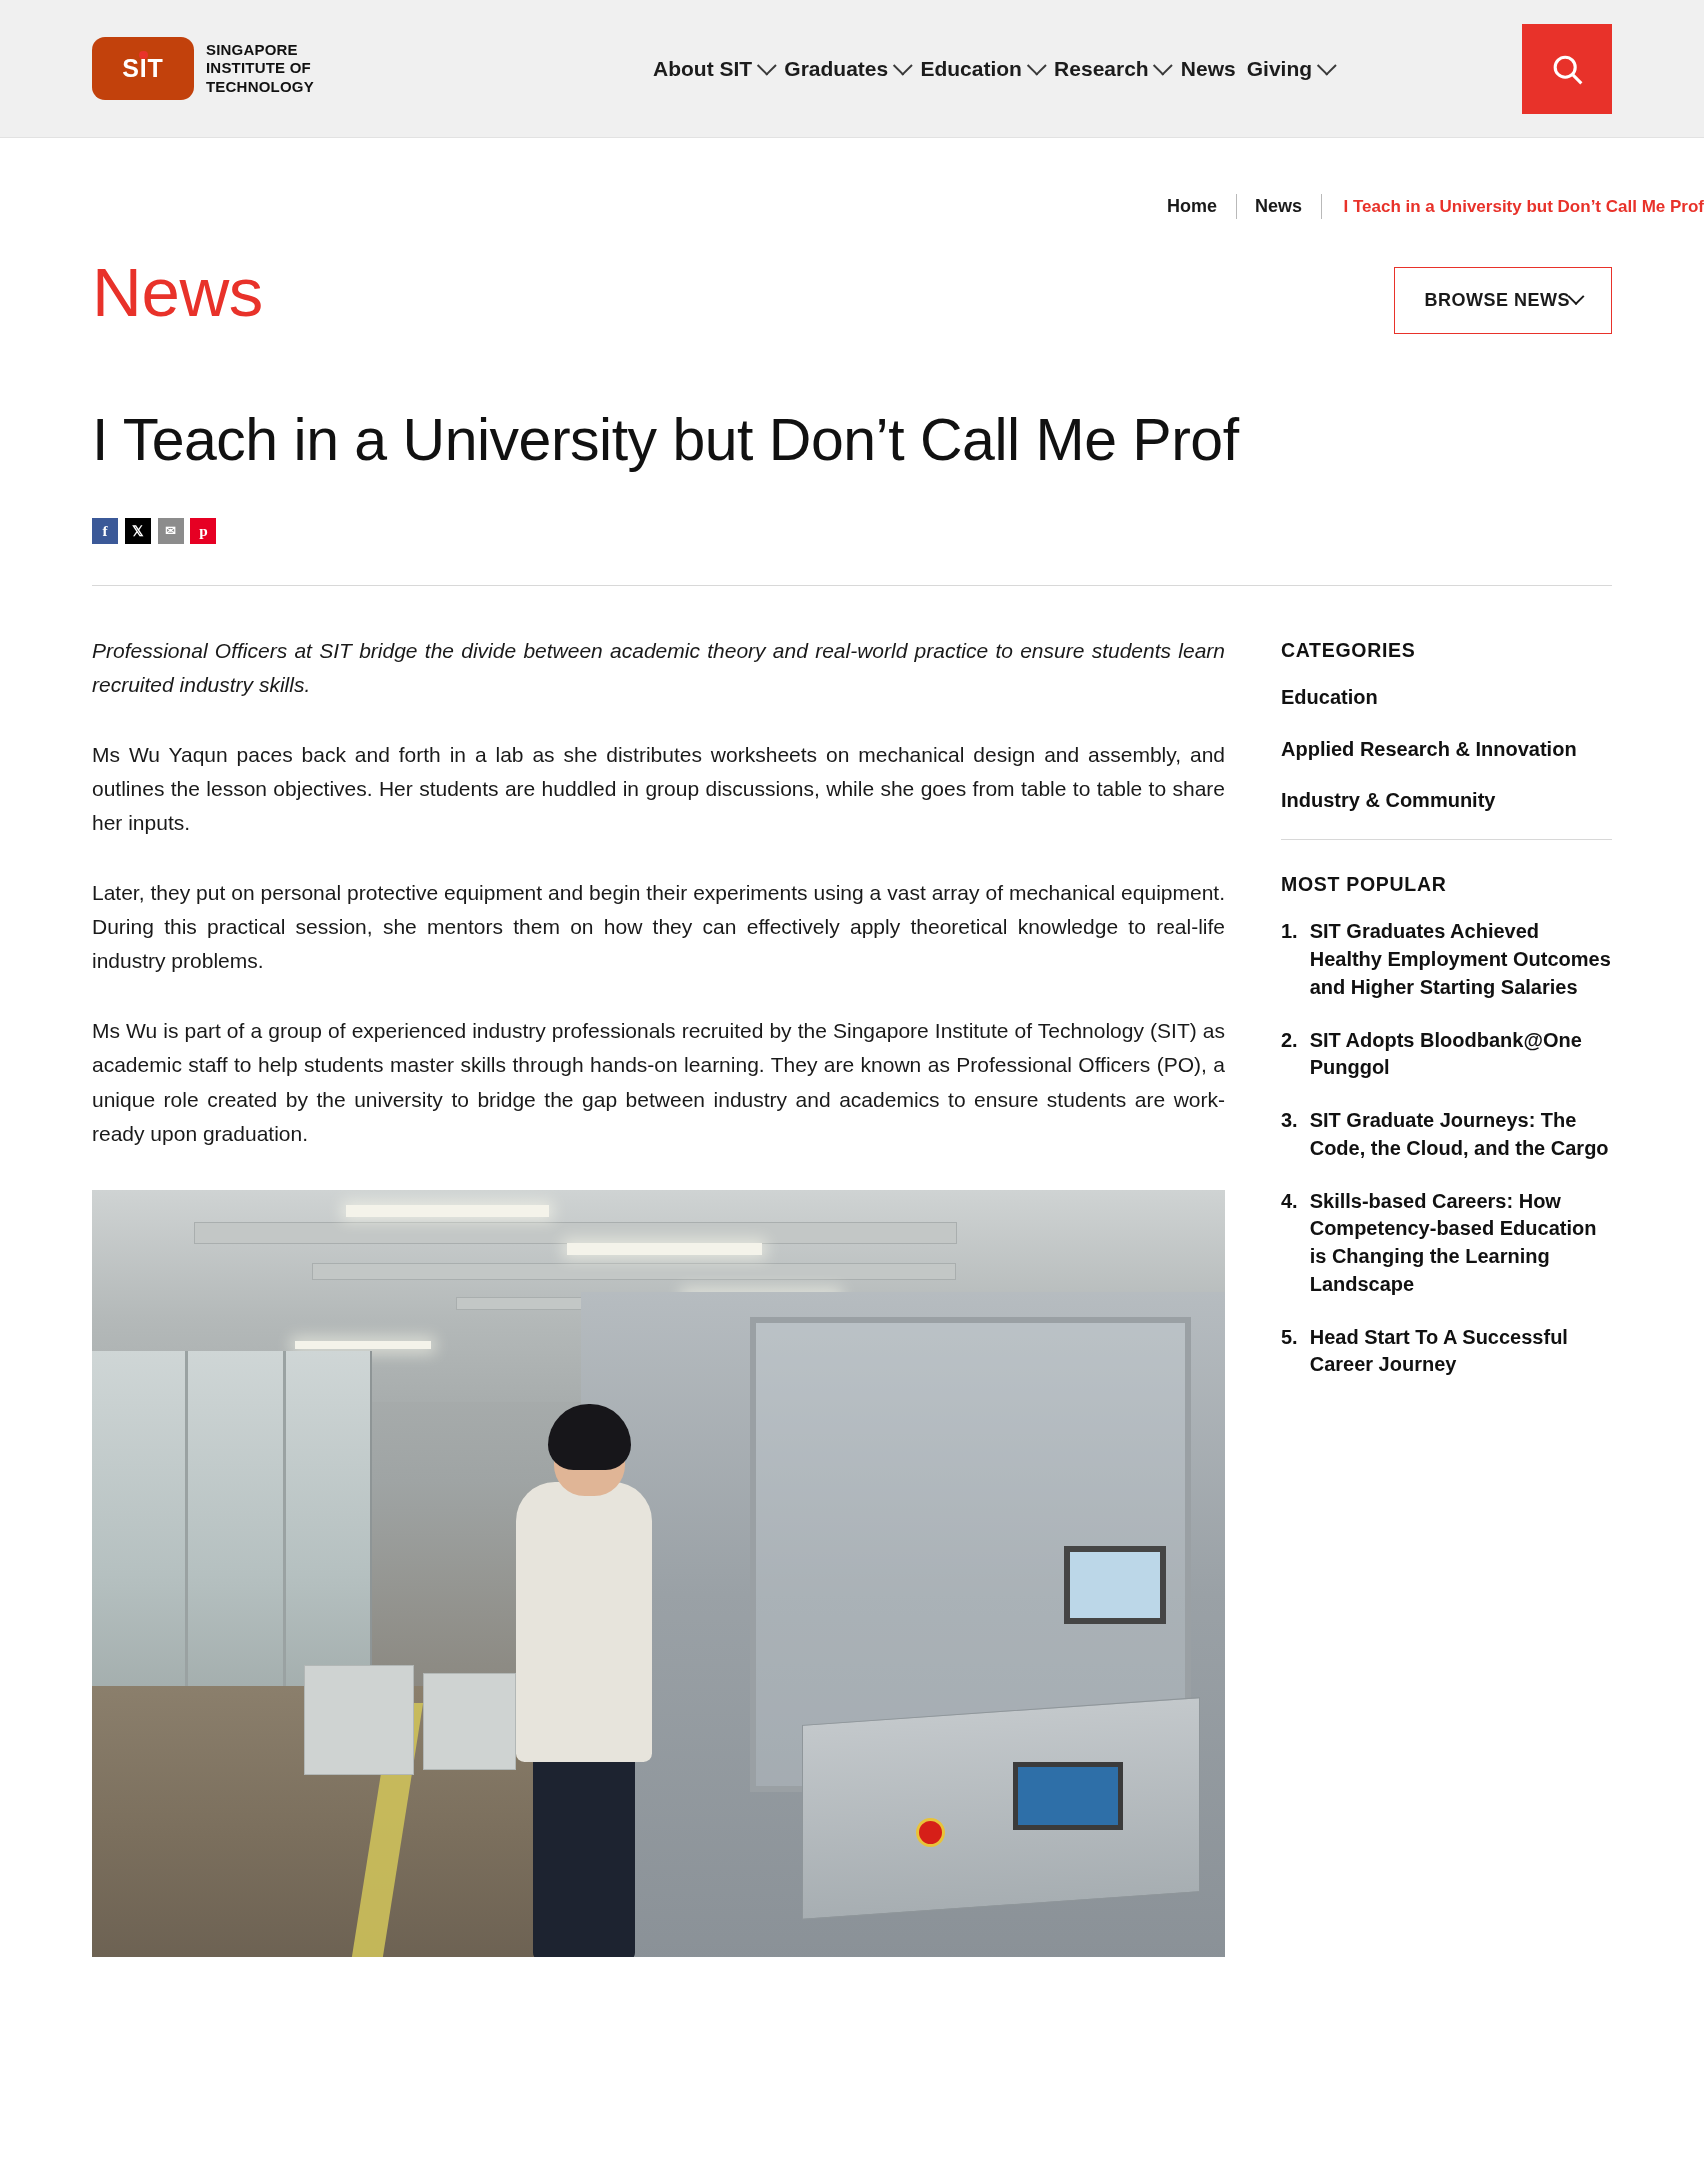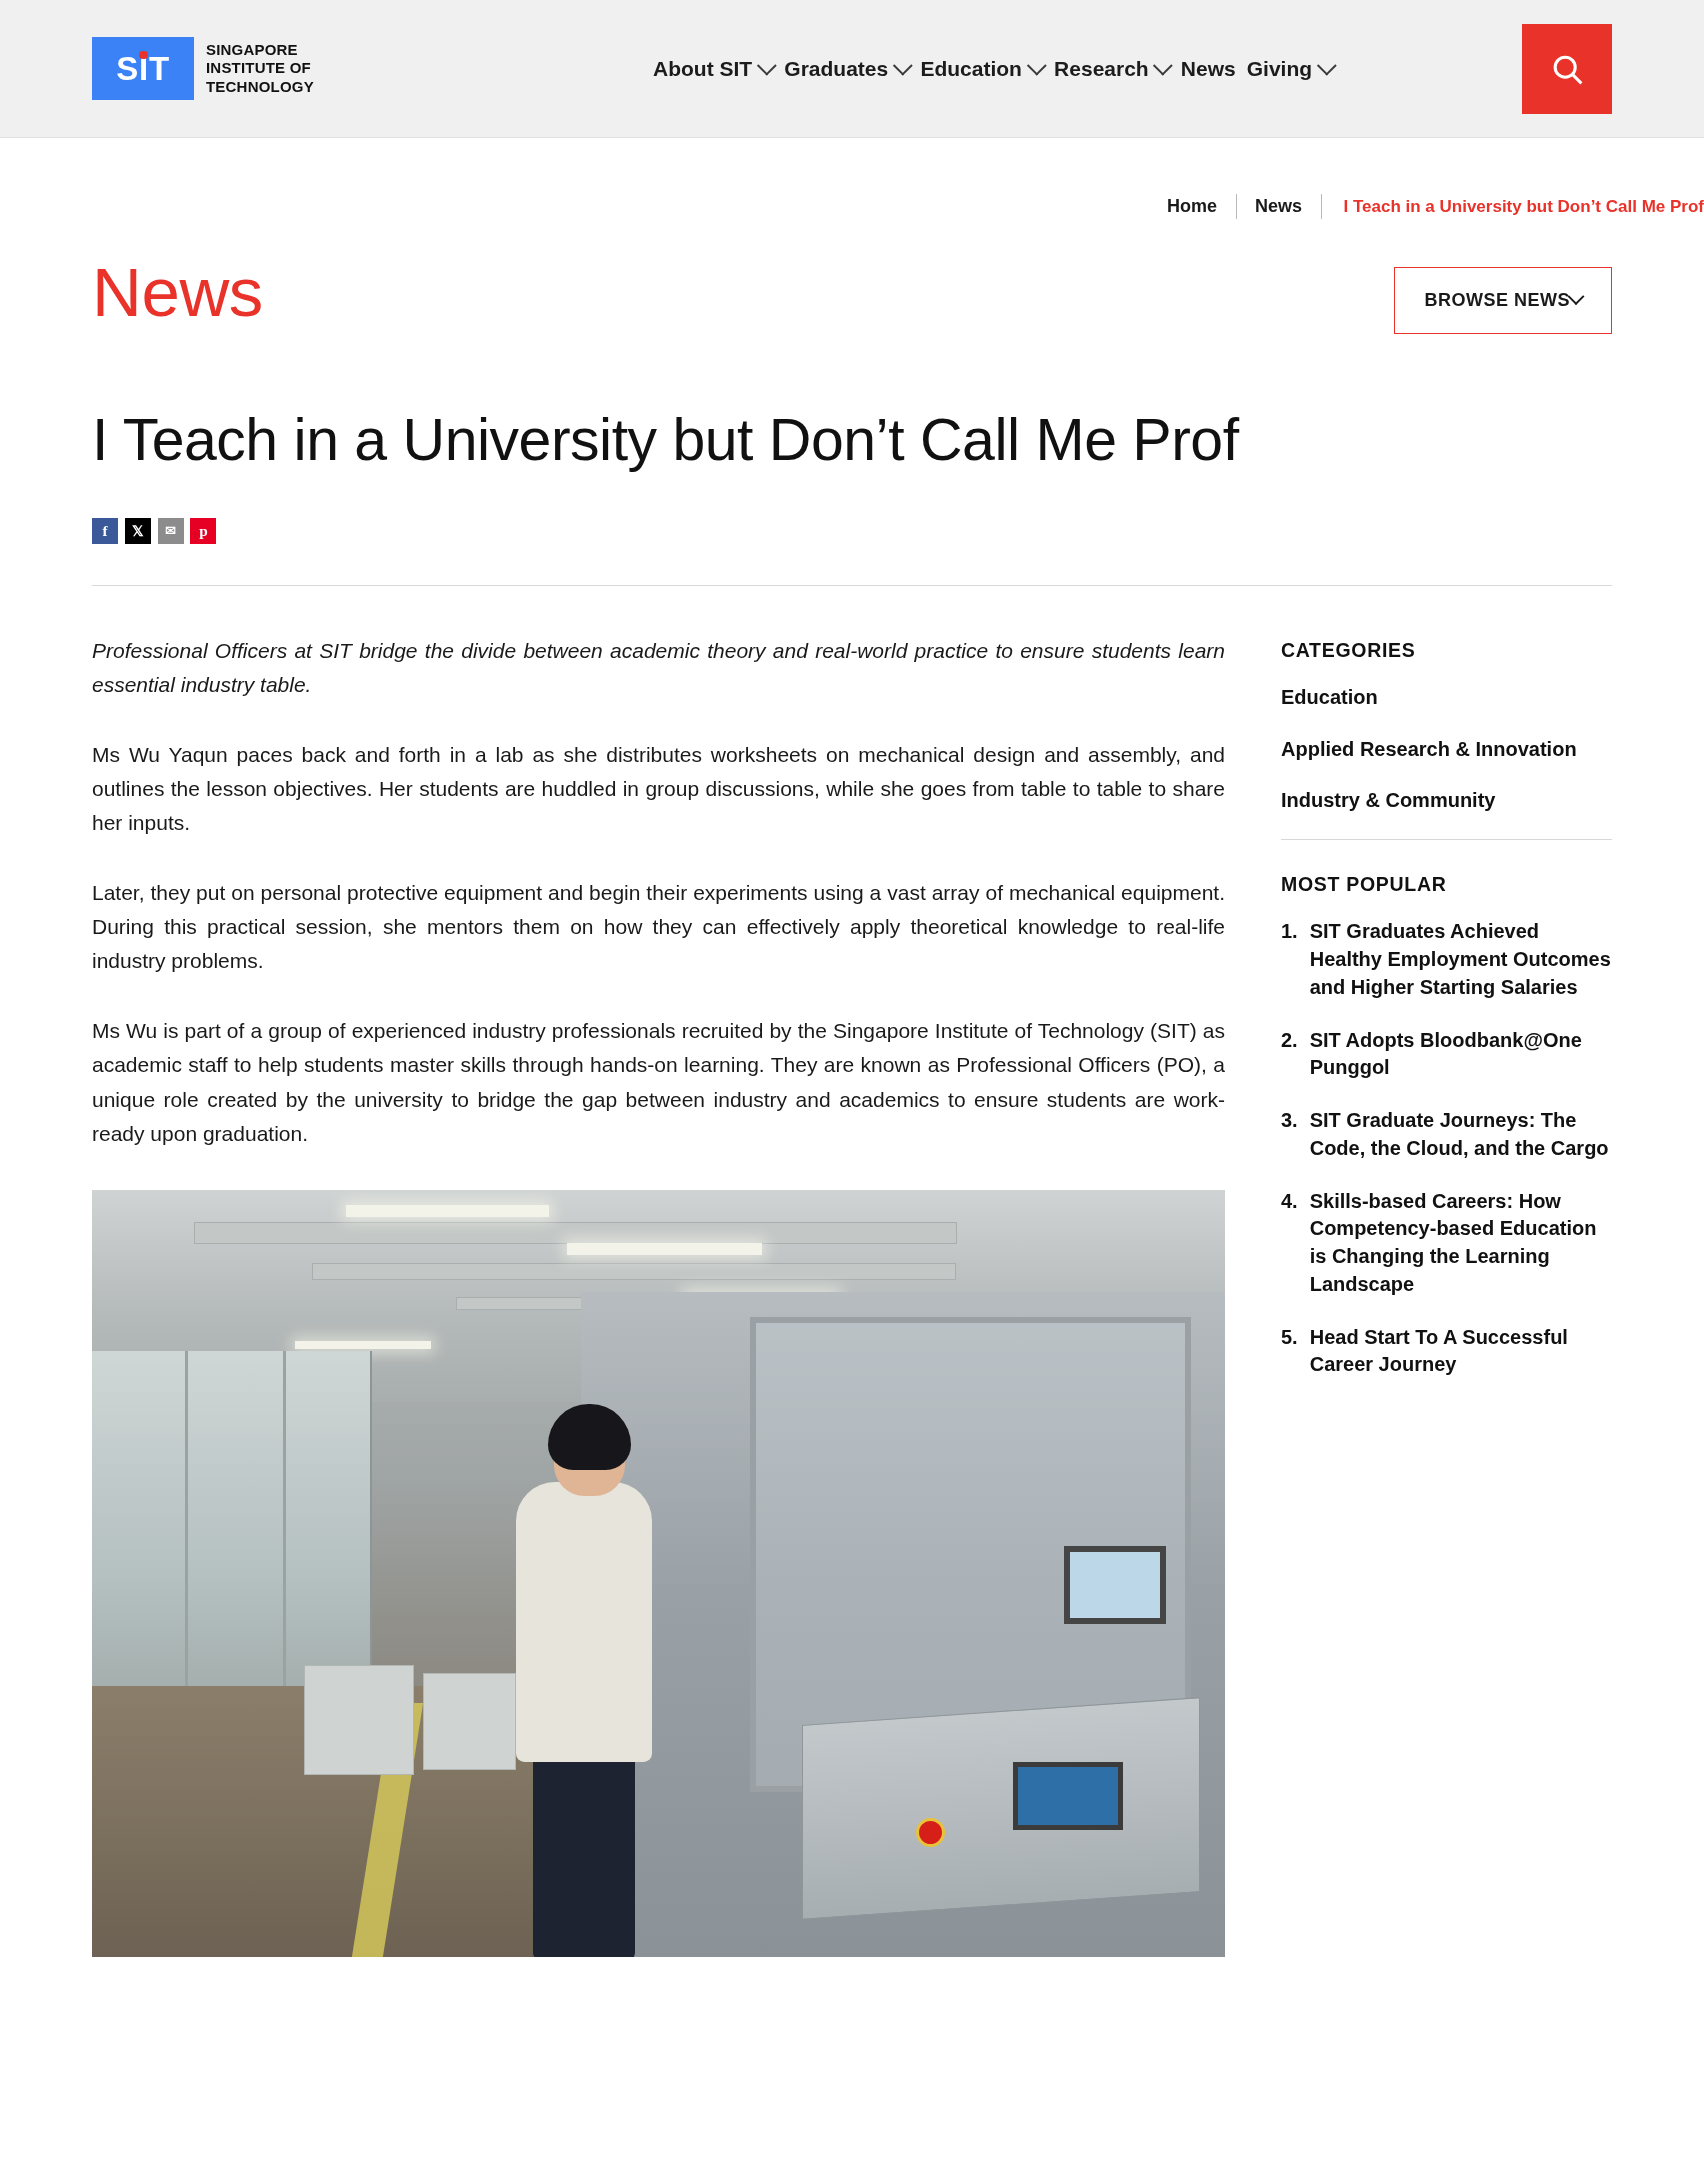--- a/index.html
+++ b/index.html
@@ -21,27 +21,28 @@
     border-bottom: 0.8px solid #e2e2e2;
   }
   .logo-wrap {
     margin-left: 92px;
     display: flex;
     align-items: center;
     gap: 12px;
   }
   .logo-mark {
     width: 102px; height: 63px;
-    background: #3b82f6;
+    background: #c2410c;
     color: #ffffff;
     display: flex; align-items: center; justify-content: center;
     font-weight: 700;
-    font-size: 33px;
+    font-size: 25px;
     letter-spacing: 0.8px;
     position: relative;
+    border-radius: 13px;
   }
   .logo-mark .dot {
     position: absolute;
     width: 8.5px; height: 8.5px;
     background: #e8322a;
     top: 13.6px; left: 47px;
     border-radius: 50%;
   }
   .logo-text {
     font-size: 15px;
@@ -401,21 +402,21 @@
     <div class="share-ico sh-mail">✉</div>
     <div class="share-ico sh-pin">p</div>
   </div>
 </div>
 
 <div class="divider"></div>
 
 <div class="content">
 
   <div class="main-col">
-    <p class="lede">Professional Officers at SIT bridge the divide between academic theory and real-world practice to ensure students learn essential industry table.</p>
+    <p class="lede">Professional Officers at SIT bridge the divide between academic theory and real-world practice to ensure students learn recruited industry skills.</p>
     <p class="para">Ms Wu Yaqun paces back and forth in a lab as she distributes worksheets on mechanical design and assembly, and outlines the lesson objectives. Her students are huddled in group discussions, while she goes from table to table to share her inputs.</p>
     <p class="para">Later, they put on personal protective equipment and begin their experiments using a vast array of mechanical equipment. During this practical session, she mentors them on how they can effectively apply theoretical knowledge to real-life industry problems.</p>
     <p class="para">Ms Wu is part of a group of experienced industry professionals recruited by the Singapore Institute of Technology (SIT) as academic staff to help students master skills through hands-on learning. They are known as Professional Officers (PO), a unique role created by the university to bridge the gap between industry and academics to ensure students are work-ready upon graduation.</p>
 
     <div class="photo" title="lab photo">
       <div class="ph-ceiling"></div>
       <div class="ph-duct" style="left:102px; top:32px; width:763px; height:22px;"></div>
       <div class="ph-duct" style="left:220px; top:73px; width:644px; height:17px;"></div>
       <div class="ph-duct" style="left:364px; top:107px; width:525px; height:13.6px;"></div>
       <div class="ph-light" style="left:254px; top:15.3px; width:203px; height:12px;"></div>

